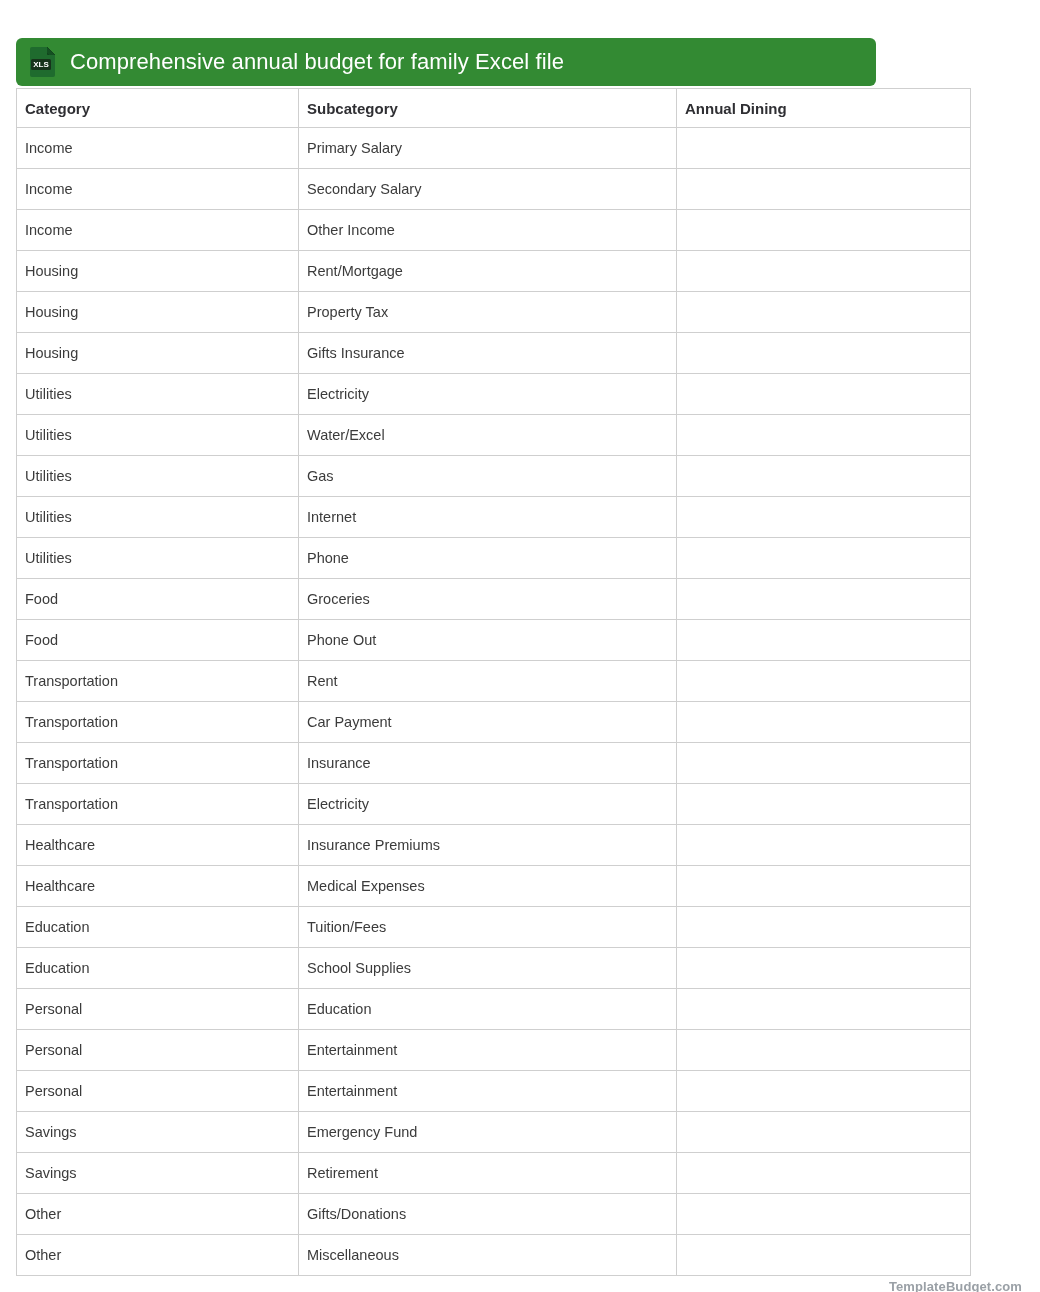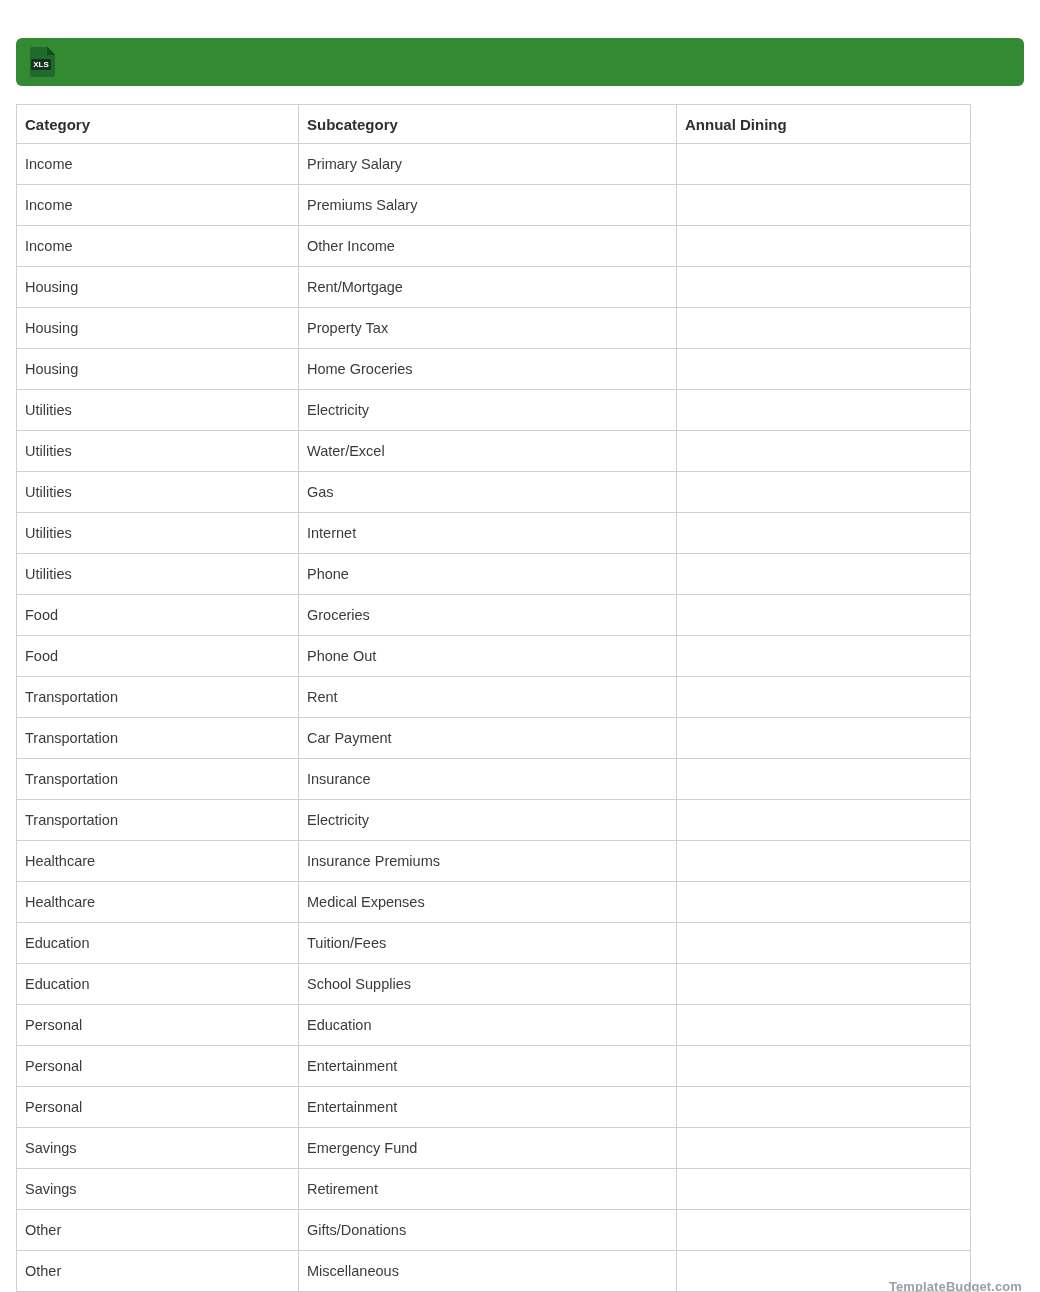--- a/index.html
+++ b/index.html
@@ -15,21 +15,21 @@
     overflow: hidden;
     font-family: "Liberation Sans", sans-serif;
     -webkit-font-smoothing: antialiased;
   }
 
   
   .title-bar {
     position: absolute;
     left: 16px;
     top: 38px;
-    width: 1008px;
+    width: 860px;
     height: 48px;
     box-sizing: border-box;
     background: #338a33;
     border-radius: 6px;
     display: flex;
     align-items: center;
     padding: 0 14px;
   }
   .xls-icon {
     width: 26px;
@@ -46,21 +46,21 @@
     line-height: 26px;
     font-weight: 500;
     letter-spacing: 0.1px;
     white-space: nowrap;
   }
 
   
   .table-wrap {
     position: absolute;
     left: 16px;
-    top: 104px;
+    top: 88px;
     width: 954px;
   }
   table.budget {
     border-collapse: collapse;
     width: 954px;
     table-layout: fixed;
   }
   table.budget col.c-category { width: 282px; }
   table.budget col.c-subcategory { width: 378px; }
   table.budget col.c-amount { width: 294px; }
@@ -107,20 +107,21 @@
 <div class="title-bar">
   <span class="xls-icon">
     <svg width="26" height="30" viewBox="0 0 26 30" xmlns="http://www.w3.org/2000/svg">
       <path d="M2 0 H17 L25 8 V28 A2 2 0 0 1 23 30 H2 A2 2 0 0 1 0 28 V2 A2 2 0 0 1 2 0 Z" fill="#1f6b2e"></path>
       <path d="M17 0 L25 8 H19 A2 2 0 0 1 17 6 Z" fill="#14502!"></path>
       <path d="M17 0 L25 8 H19 A2 2 0 0 1 17 6 Z" fill="#145022"></path>
       <rect x="1" y="12" width="20" height="11" rx="1.5" fill="#17331b"></rect>
       <text x="11" y="20.4" font-family="'Liberation Sans', sans-serif" font-size="8" font-weight="bold" fill="#ffffff" text-anchor="middle">XLS</text>
     </svg>
   </span>
+  <span class="title-text">Comprehensive annual budget for family Excel file</span>
 </div>
 
 <div class="table-wrap">
   <table class="budget">
     <colgroup>
       <col class="c-category">
       <col class="c-subcategory">
       <col class="c-amount">
     </colgroup>
     <thead>
@@ -131,41 +132,41 @@
       </tr>
     </thead>
     <tbody id="table-body">
         <tr>
           <td>Income</td>
           <td>Primary Salary</td>
           <td class="amount-cell"></td>
         </tr>
         <tr>
           <td>Income</td>
-          <td>Premiums Salary</td>
+          <td>Secondary Salary</td>
           <td class="amount-cell"></td>
         </tr>
         <tr>
           <td>Income</td>
           <td>Other Income</td>
           <td class="amount-cell"></td>
         </tr>
         <tr>
           <td>Housing</td>
           <td>Rent/Mortgage</td>
           <td class="amount-cell"></td>
         </tr>
         <tr>
           <td>Housing</td>
           <td>Property Tax</td>
           <td class="amount-cell"></td>
         </tr>
         <tr>
           <td>Housing</td>
-          <td>Home Groceries</td>
+          <td>Gifts Insurance</td>
           <td class="amount-cell"></td>
         </tr>
         <tr>
           <td>Utilities</td>
           <td>Electricity</td>
           <td class="amount-cell"></td>
         </tr>
         <tr>
           <td>Utilities</td>
           <td>Water/Excel</td>

